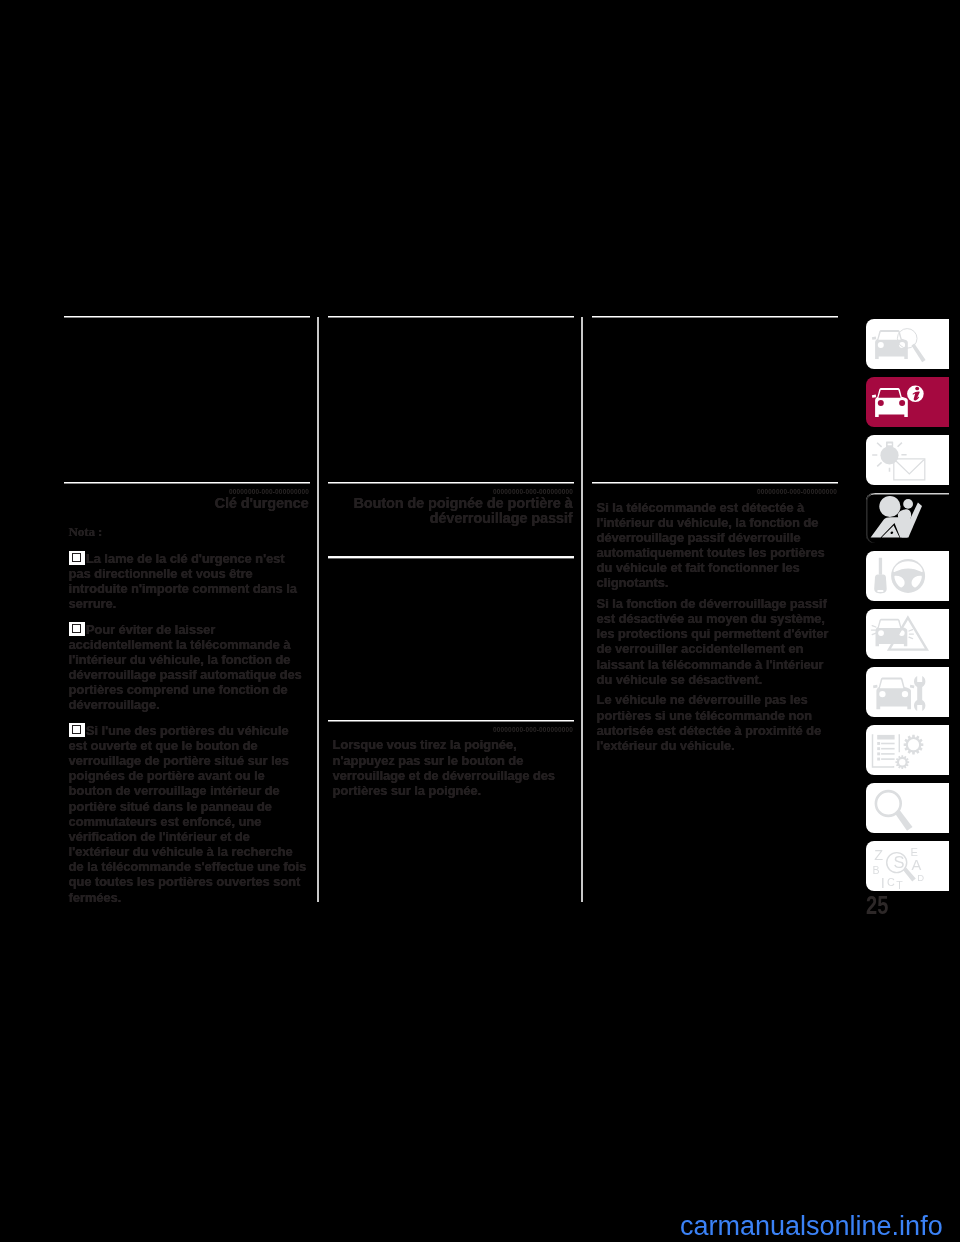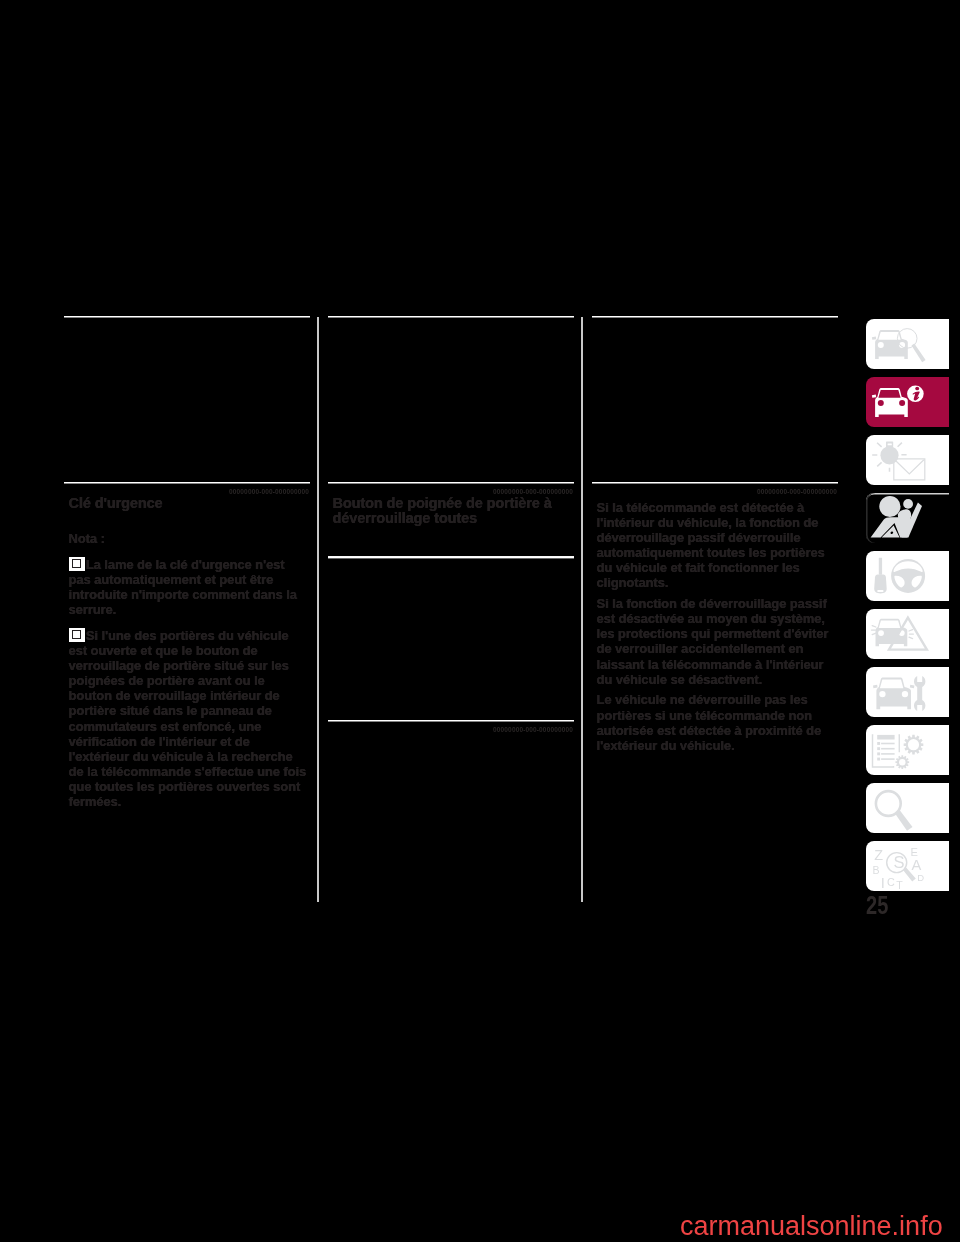--- a/index.html
+++ b/index.html
@@ -6,64 +6,66 @@
   html,body{margin:0;padding:0;background:#000;}
   body{font-family:"Liberation Sans",sans-serif;width:960px;height:1242px;overflow:hidden;position:relative;-webkit-font-smoothing:antialiased;}
   .page{position:absolute;left:0;top:0;width:960px;height:1242px;background:#000;}
   .cols{position:absolute;left:64px;top:315.6px;width:774px;height:586px;}
   .col{position:absolute;top:0;width:246px;box-sizing:border-box;}
   .col .para,.col h2{padding-left:4.5px;padding-right:1.5px;}
   .col1{left:0px;} .col2{left:264px;} .col3{left:528px;}
   .vline{position:absolute;width:1.5px;background:#c8c8c8;top:316.5px;height:585px;}
   .rule{height:2.6px;width:100%;background:linear-gradient(to bottom,#e0e0e0 0%,#ffffff 22%,#ffffff 52%,#8e8e8e 72%,#2a2a2a 100%);}
   .code{font-size:6.5px;color:#2a2626;text-align:right;letter-spacing:.15px;line-height:8px;height:6.4px;font-weight:bold;overflow:hidden;margin-top:3.4px;padding-right:1px;}
-  h2{font-size:14.4px;font-weight:bold;color:#231f20;text-align:left;margin:1.9px 0 0 0;line-height:15.3px;letter-spacing:-0.05px;text-shadow:0 0 0.55px #231f20,0.35px 0 0.3px #231f20;}
+  h2{font-size:14.4px;font-weight:bold;color:#231f20;text-align:right;margin:1.9px 0 0 0;line-height:15.3px;letter-spacing:-0.05px;text-shadow:0 0 0.55px #231f20,0.35px 0 0.3px #231f20;}
   p{margin:0;color:#231f20;font-size:12.9px;line-height:15.15px;font-weight:bold;letter-spacing:-0.05px;text-shadow:0 0 0.55px #231f20,0.35px 0 0.3px #231f20;}
   .para{margin-top:5.5px;}
   .bullet{margin-top:10.3px;}
   h2 + .para{margin-top:21px;}
-  .col1 h2 + .para{margin-top:20px;}
+  .col1 h2 + .para{margin-top:14px;font-family:Liberation Serif, serif;}
   .fig{height:0;}
   .bx{display:inline-block;width:16.0px;height:14.3px;background:#fff;vertical-align:-2.6px;margin-right:1.3px;position:relative;box-sizing:border-box;}
   .bx i{position:absolute;left:3.2px;top:2.3px;width:7.2px;height:6.8px;border:1.45px solid #231f20;box-sizing:content-box;display:block;}
   .tabs{position:absolute;left:866px;top:319px;}
   .tab{width:83px;height:50px;background:#fff;border-radius:8px 0 0 8px;margin-bottom:8px;position:relative;overflow:hidden;}
   .tab.active{background:#a50940;}
   .tab.dark{background:#000;box-shadow:inset 1.6px 0 0 #2a2a2a, inset 0 1.6px 0 #cfcfcf;}
   .tab svg{position:absolute;left:0;top:0;display:block;}
-  .footer{position:absolute;left:680px;top:1212px;color:#ef4444;font-size:27px;line-height:28px;white-space:nowrap;}
+  .footer{position:absolute;left:680px;top:1212px;color:#3b82f6;font-size:27px;line-height:28px;white-space:nowrap;}
   .pagenum{position:absolute;left:866px;top:891px;color:#2d2828;font-size:26px;font-weight:bold;line-height:28px;transform:scaleX(0.77);transform-origin:left top;}
 </style>
 </head>
 <body>
 
 <div class="page">
 <div class="vline" style="left:317px"></div>
 <div class="vline" style="left:581px"></div>
 <div class="cols">
 <div class="col col1">
 <div class="rule"></div>
 <div class="fig" style="height:163.5px"></div>
 <div class="rule"></div>
 <div class="code">00000000-000-000000000</div>
 <h2>Clé d'urgence</h2>
 <p class="para">Nota :</p>
-<p class="para bullet"><span class="bx"><i></i></span><span>La lame de la clé d'urgence n'est pas automatiquement et peut être introduite n'importe comment dans la serrure.</span></p>
+<p class="para bullet"><span class="bx"><i></i></span><span>La lame de la clé d'urgence n'est pas directionnelle et vous être introduite n'importe comment dans la serrure.</span></p>
+<p class="para bullet"><span class="bx"><i></i></span><span>Pour éviter de laisser accidentellement la télécommande à l'intérieur du véhicule, la fonction de déverrouillage passif automatique des portières comprend une fonction de déverrouillage.</span></p>
 <p class="para bullet"><span class="bx"><i></i></span><span>Si l'une des portières du véhicule est ouverte et que le bouton de verrouillage de portière situé sur les poignées de portière avant ou le bouton de verrouillage intérieur de portière situé dans le panneau de commutateurs est enfoncé, une vérification de l'intérieur et de l'extérieur du véhicule à la recherche de la télécommande s'effectue une fois que toutes les portières ouvertes sont fermées.</span></p>
 </div>
 <div class="col col2">
 <div class="rule"></div>
 <div class="fig" style="height:163.5px"></div>
 <div class="rule"></div>
 <div class="code">00000000-000-000000000</div>
-<h2>Bouton de poignée de portière à déverrouillage toutes</h2>
+<h2>Bouton de poignée de portière à déverrouillage passif</h2>
 <div class="rule" style="margin-top:29.4px"></div>
 <div class="fig" style="height:161px"></div>
 <div class="rule"></div>
 <div class="code">00000000-000-000000000</div>
+<p class="para">Lorsque vous tirez la poignée, n'appuyez pas sur le bouton de verrouillage et de déverrouillage des portières sur la poignée.</p>
 </div>
 <div class="col col3">
 <div class="rule"></div>
 <div class="fig" style="height:163.5px"></div>
 <div class="rule"></div>
 <div class="code">00000000-000-000000000</div>
 <p class="para">Si la télécommande est détectée à l'intérieur du véhicule, la fonction de déverrouillage passif déverrouille automatiquement toutes les portières du véhicule et fait fonctionner les clignotants.</p>
 <p class="para">Si la fonction de déverrouillage passif est désactivée au moyen du système, les protections qui permettent d'éviter de verrouiller accidentellement en laissant la télécommande à l'intérieur du véhicule se désactivent.</p>
 <p class="para">Le véhicule ne déverrouille pas les portières si une télécommande non autorisée est détectée à proximité de l'extérieur du véhicule.</p>
 </div>

